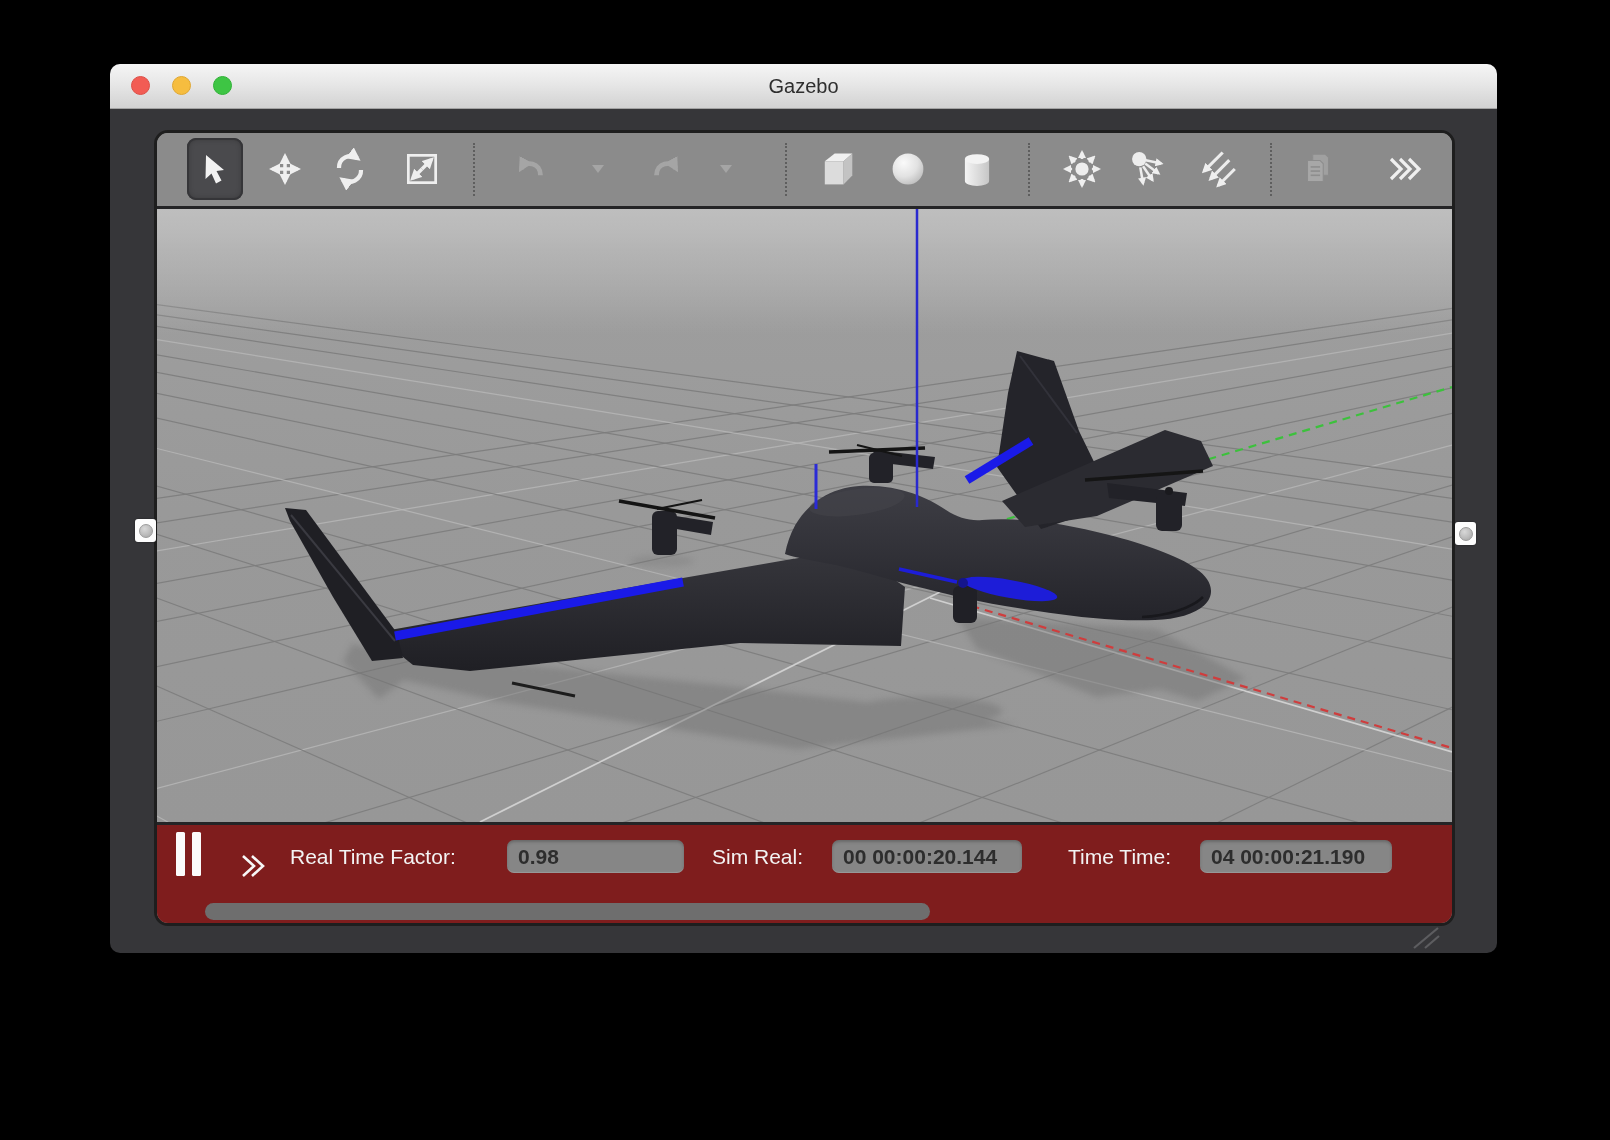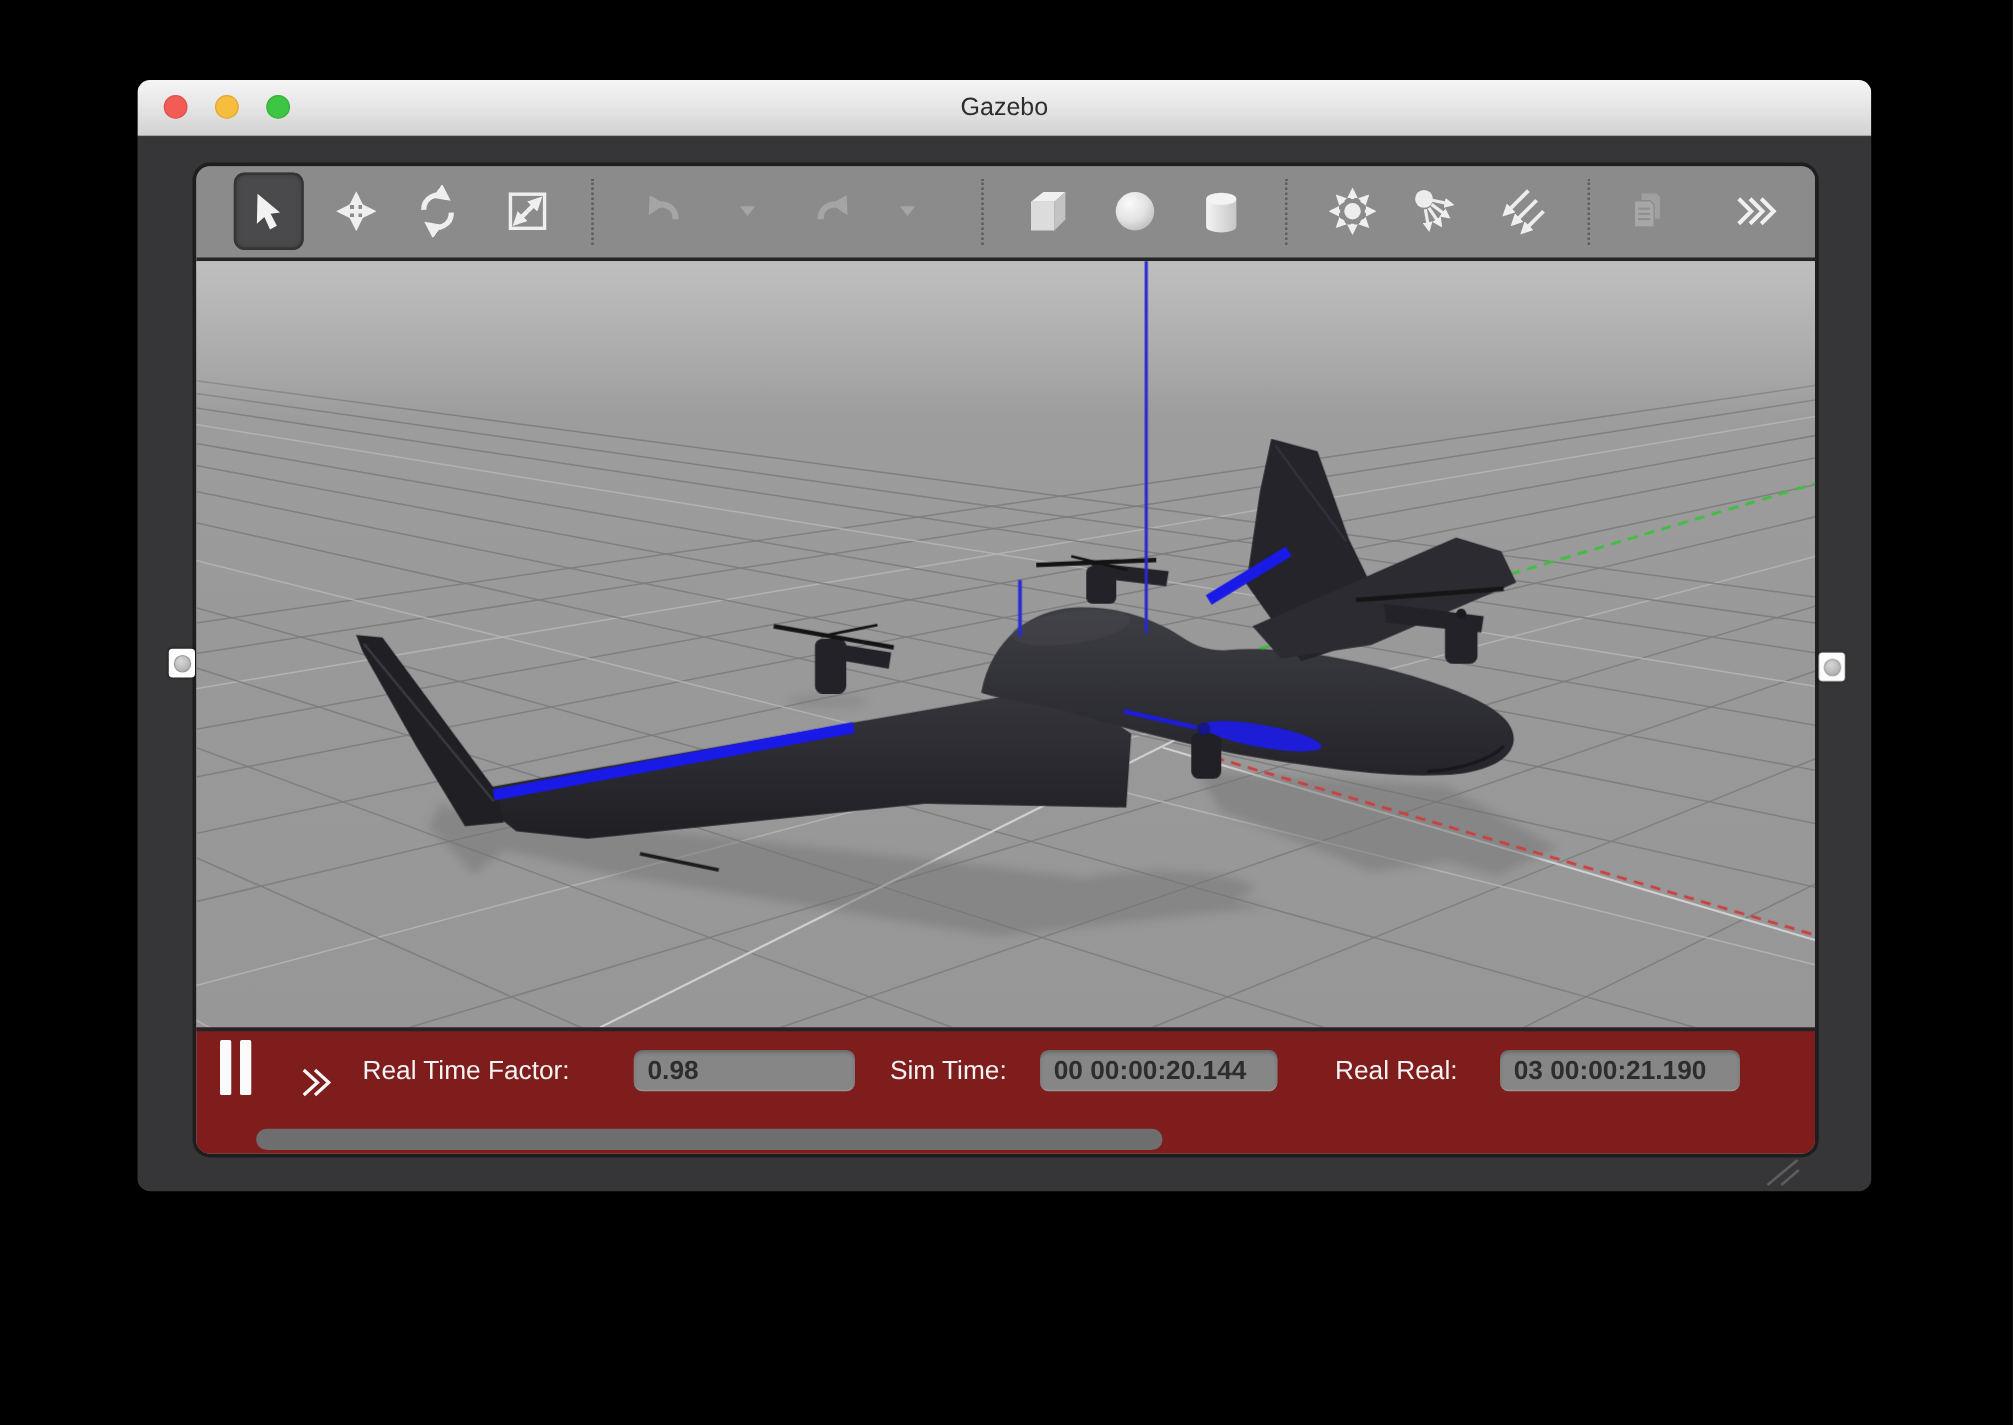--- a/index.html
+++ b/index.html
@@ -368,25 +368,25 @@
           <g stroke="#f7f7f7" stroke-width="2.6" fill="none">
             <polyline points="4,5 15,15 4,25"></polyline>
             <polyline points="13,5 24,15 13,25"></polyline>
           </g>
         </svg>
       </div>
 
       <div class="sb-item sb-label" style="left:133px;">Real Time Factor:</div>
       <div class="sb-item sb-field" style="left:350px;width:177px;">0.98</div>
 
-      <div class="sb-item sb-label" style="left:555px;">Sim Time:</div>
+      <div class="sb-item sb-label" style="left:555px;">Sim Real:</div>
       <div class="sb-item sb-field" style="left:675px;width:190px;">00 00:00:20.144</div>
 
-      <div class="sb-item sb-label" style="left:911px;">Real Real:</div>
-      <div class="sb-item sb-field" style="left:1043px;width:192px;">03 00:00:21.190</div>
+      <div class="sb-item sb-label" style="left:911px;">Time Time:</div>
+      <div class="sb-item sb-field" style="left:1043px;width:192px;">04 00:00:21.190</div>
 
       <div class="sb-thumb"></div>
     </div>
   </div>
 
   <div class="handle" style="left:25px;top:455px;">
     <div class="dot"></div>
   </div>
   <div class="handle" style="left:1345px;top:458px;">
     <div class="dot"></div>

